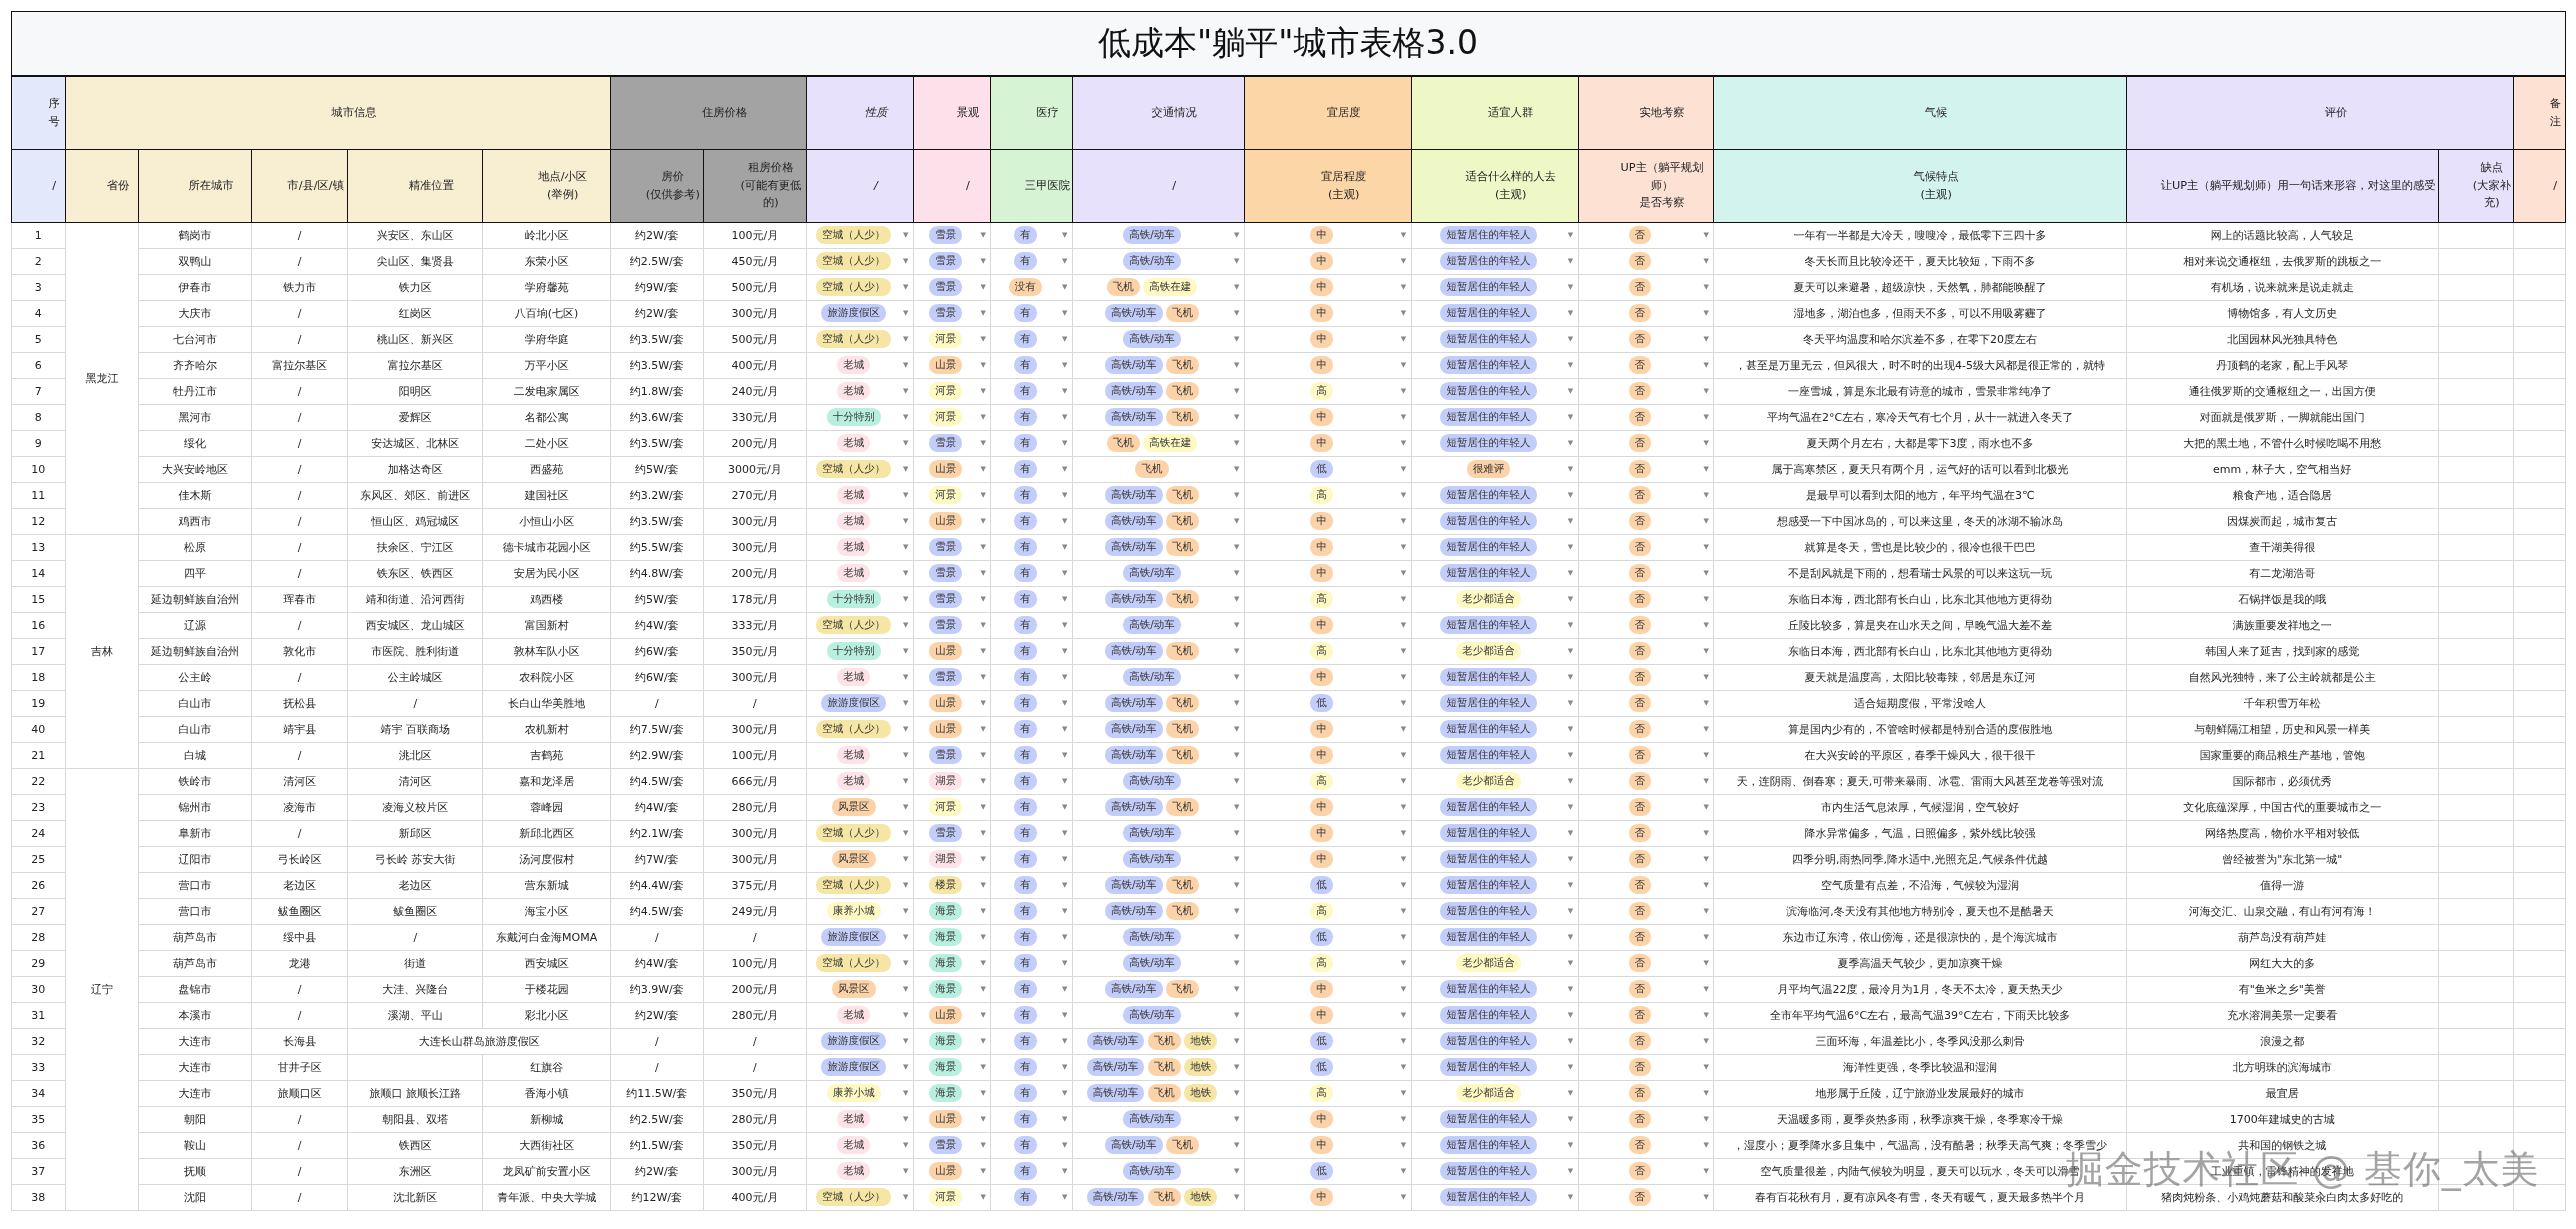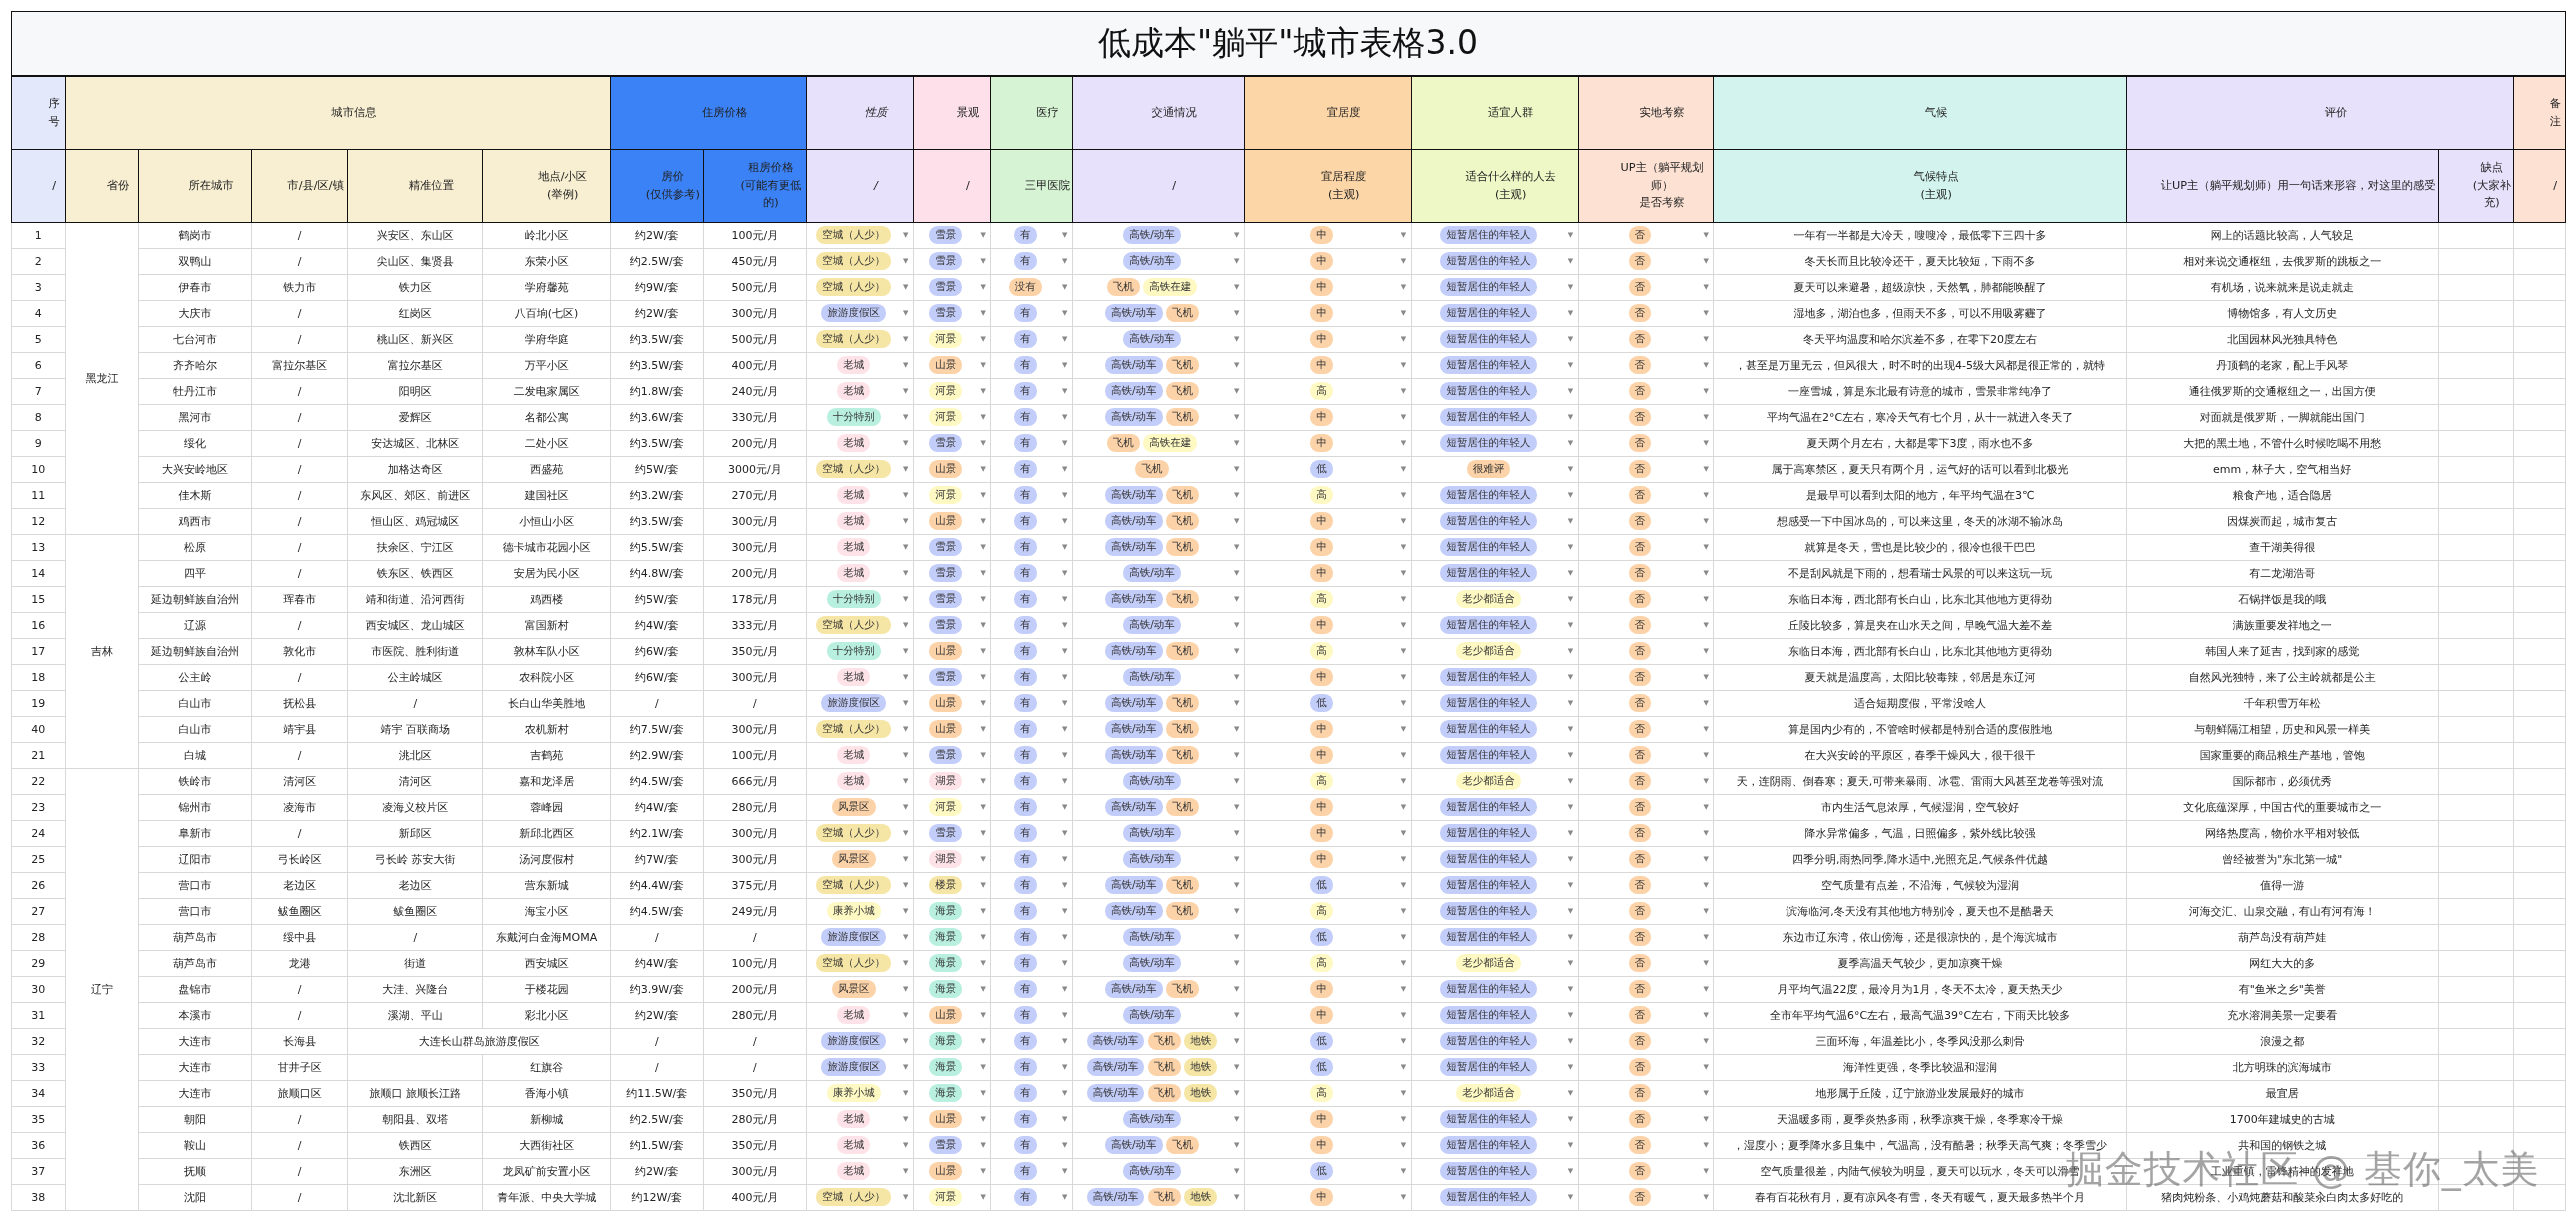--- a/index.html
+++ b/index.html
@@ -12,21 +12,21 @@
     font-size: 33px; color: #111;
   }
   table { border-collapse: collapse; table-layout: fixed; width: 2555px; }
   th { font-weight: normal; font-size: 11.3px; color: #222; border: 0.9px solid #111; text-align: center; vertical-align: middle; line-height: 17.4px; padding-left: 32px; }
   tr.h1 th { height: 73px; }
   tr.h2 th { height: 73px; border-bottom: 1.7px solid #111; }
   td { height: 26px; border: 0.9px solid #d8d8d8; font-size: 11px; text-align: center; vertical-align: middle; white-space: nowrap; overflow: hidden; padding: 0 1.7px; color: #222; }
   td.prov { border-bottom: 0.9px solid #d8d8d8; }
   .c-seq { background: #e3e8fb; }
   .c-city { background: #f8efd2; }
-  .c-house { background: #3b82f6; }
+  .c-house { background: #a3a3a3; }
   .c-nature { background: #e8e1fb; font-style: italic; }
   .c-view { background: #fde0ea; margin-left: 28px; }
   .c-med { background: #d6f3d4; }
   .c-traffic { background: #e8e1fb; }
   .c-live { background: #fdd6a8; }
   .c-crowd { background: #eef7c6; }
   .c-visit { background: #fde2d4; }
   .c-climate { background: #d3f4ee; }
   .c-review { background: #e8e1fb; }
   .c-note { background: #fde2d4; }

